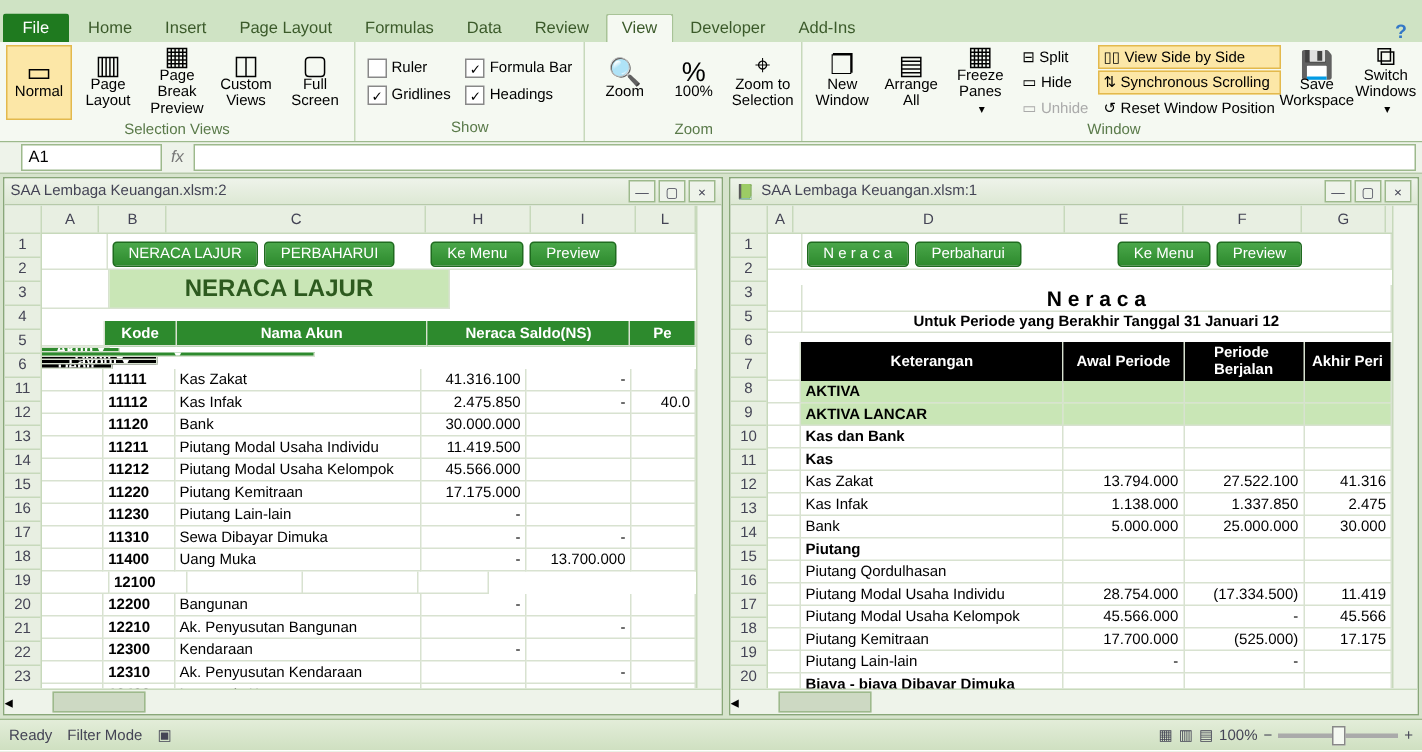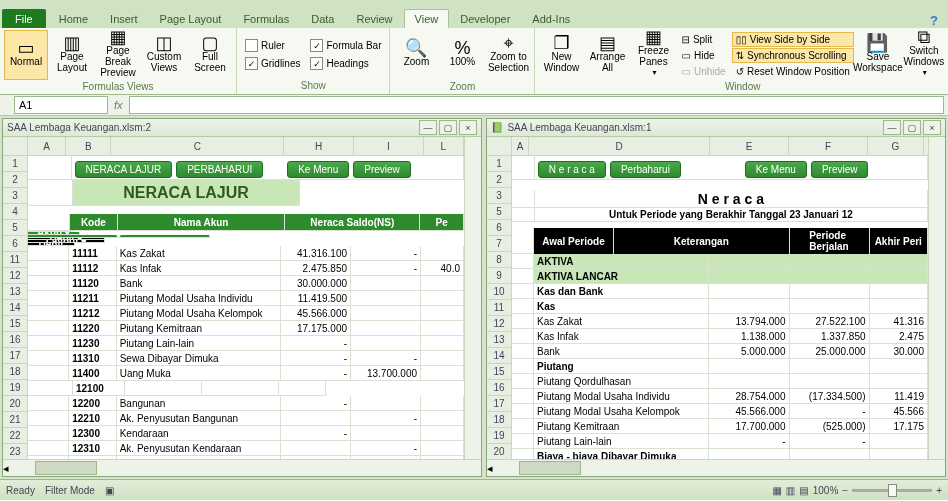--- a/index.html
+++ b/index.html
@@ -96,21 +96,21 @@
           <span class="ic">◫</span>
           <span>Custom
 Views</span>
         </div>
       <div class="big-btn">
           <span class="ic">▢</span>
           <span>Full
 Screen</span>
         </div>
     </div>
-    <div class="group-label">Formulas Views</div>
+    <div class="group-label">Selection Views</div>
   </div>
   <div class="group">
     <div class="group-body">
       <div class="small-btns">
         <div class="small-btn">
             <span class="chk"></span>
             <span>Ruler</span>
           </div>
         <div class="small-btn">
             <span class="chk">✓</span>
@@ -452,27 +452,27 @@
                 <span class="gbtn">Preview</span>
               </div>
             </div>
             <div class="row" style="height: 10px;"></div>
             <div class="row" style="height: 18px;">
               <div class="cell" style="width:16px"></div>
               <div class="cell c" style="width:391px;font-size:14px;font-weight:bold">N e r a c a</div>
             </div>
             <div class="row" style="height: 14px;">
               <div class="cell" style="width:16px"></div>
-              <div class="cell c" style="width:391px;font-weight:bold;font-size:10px">Untuk Periode yang Berakhir Tanggal 23 Januari 12</div>
+              <div class="cell c" style="width:391px;font-weight:bold;font-size:10px">Untuk Periode yang Berakhir Tanggal 31 Januari 12</div>
             </div>
             <div class="row" style="height: 6px;"></div>
             <div class="row" style="height: 26px;">
               <div class="cell" style="width:16px"></div>
+              <div class="cell subhdr c" style="width:180px;height:26px">Keterangan</div>
               <div class="cell subhdr c" style="width:78px;height:26px">Awal Periode</div>
-              <div class="cell subhdr c" style="width:180px;height:26px">Keterangan</div>
               <div class="cell subhdr c" style="width:78px;height:26px;line-height:11px">Periode<br>Berjalan</div>
               <div class="cell subhdr c" style="width:55px;height:26px">Akhir Peri</div>
             </div>
             <div class="row">
               <div class="cell" style="width:16px"></div>
               <div class="cell greenrow" style="width:180px;font-weight:bold;">AKTIVA</div>
               <div class="cell r greenrow" style="width:78px"></div>
               <div class="cell r greenrow" style="width:78px"></div>
               <div class="cell r greenrow" style="width:55px"></div>
             </div>

